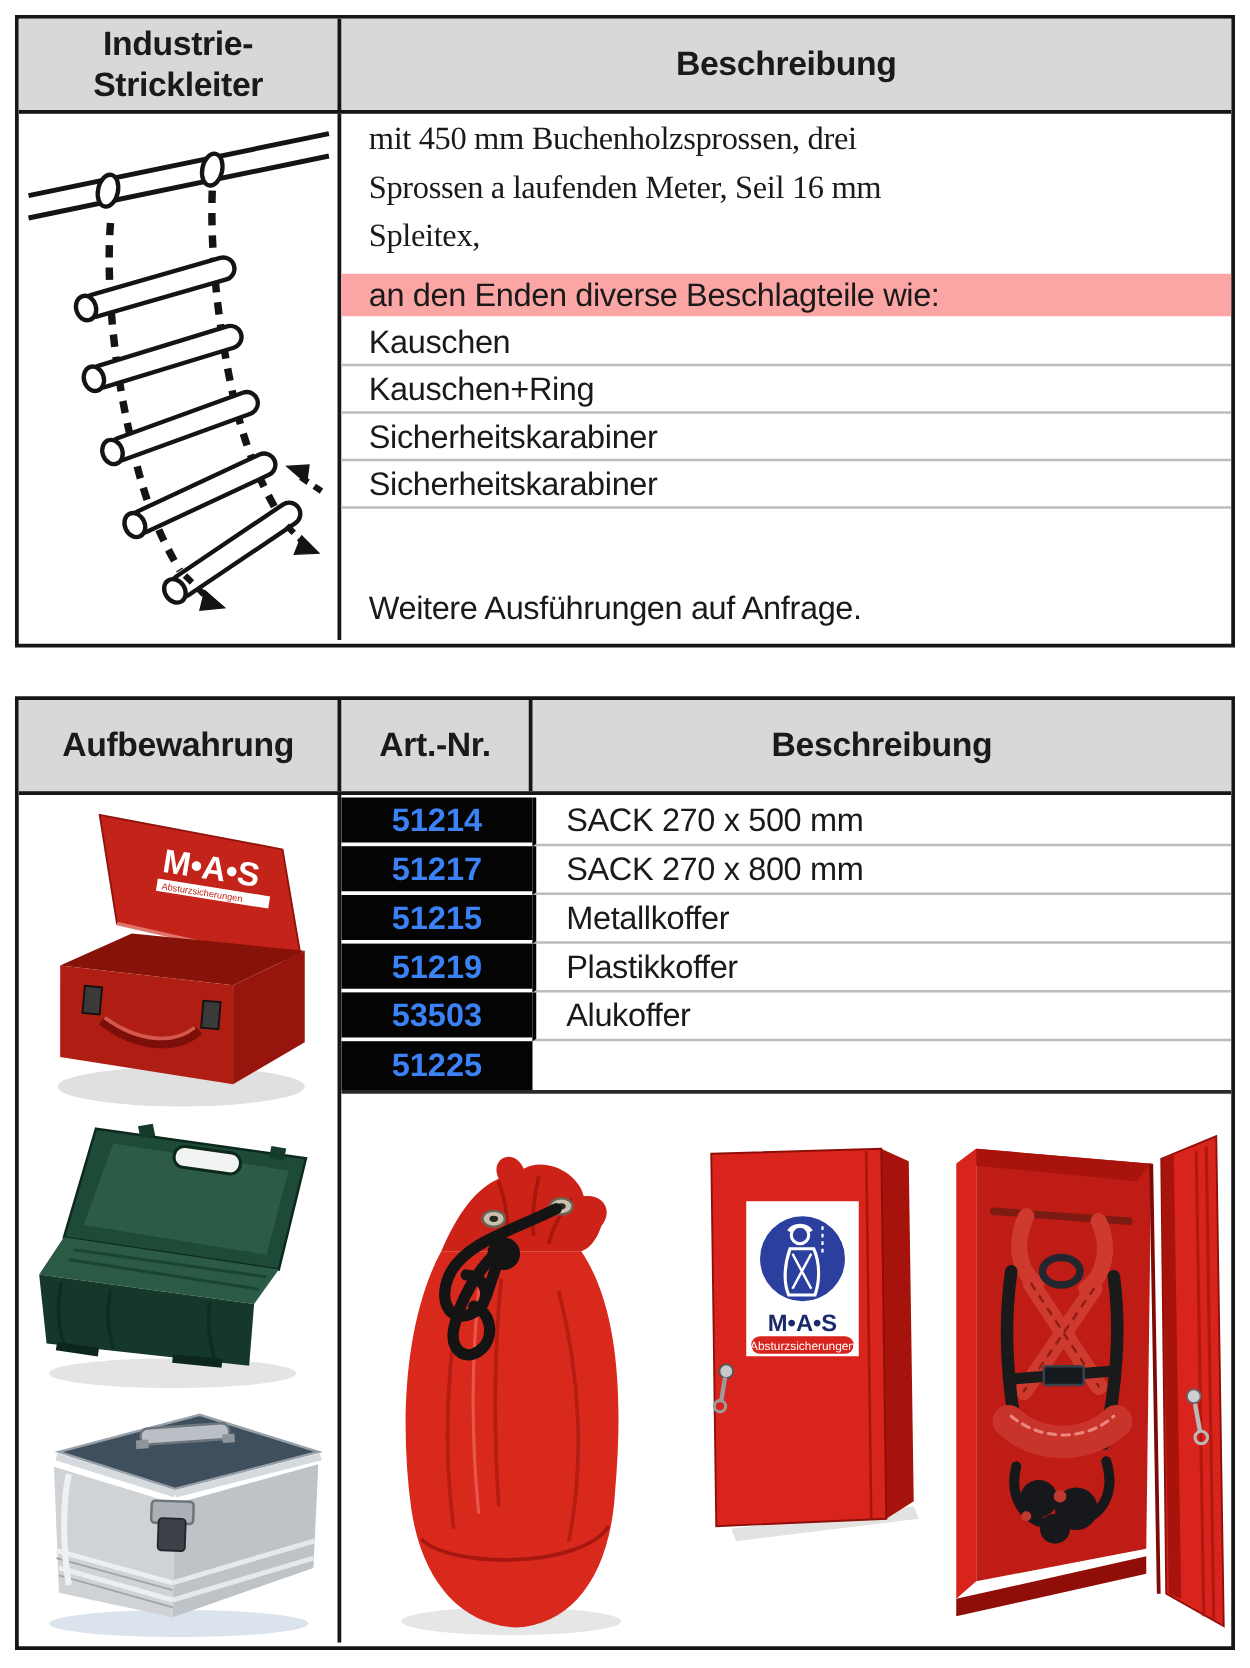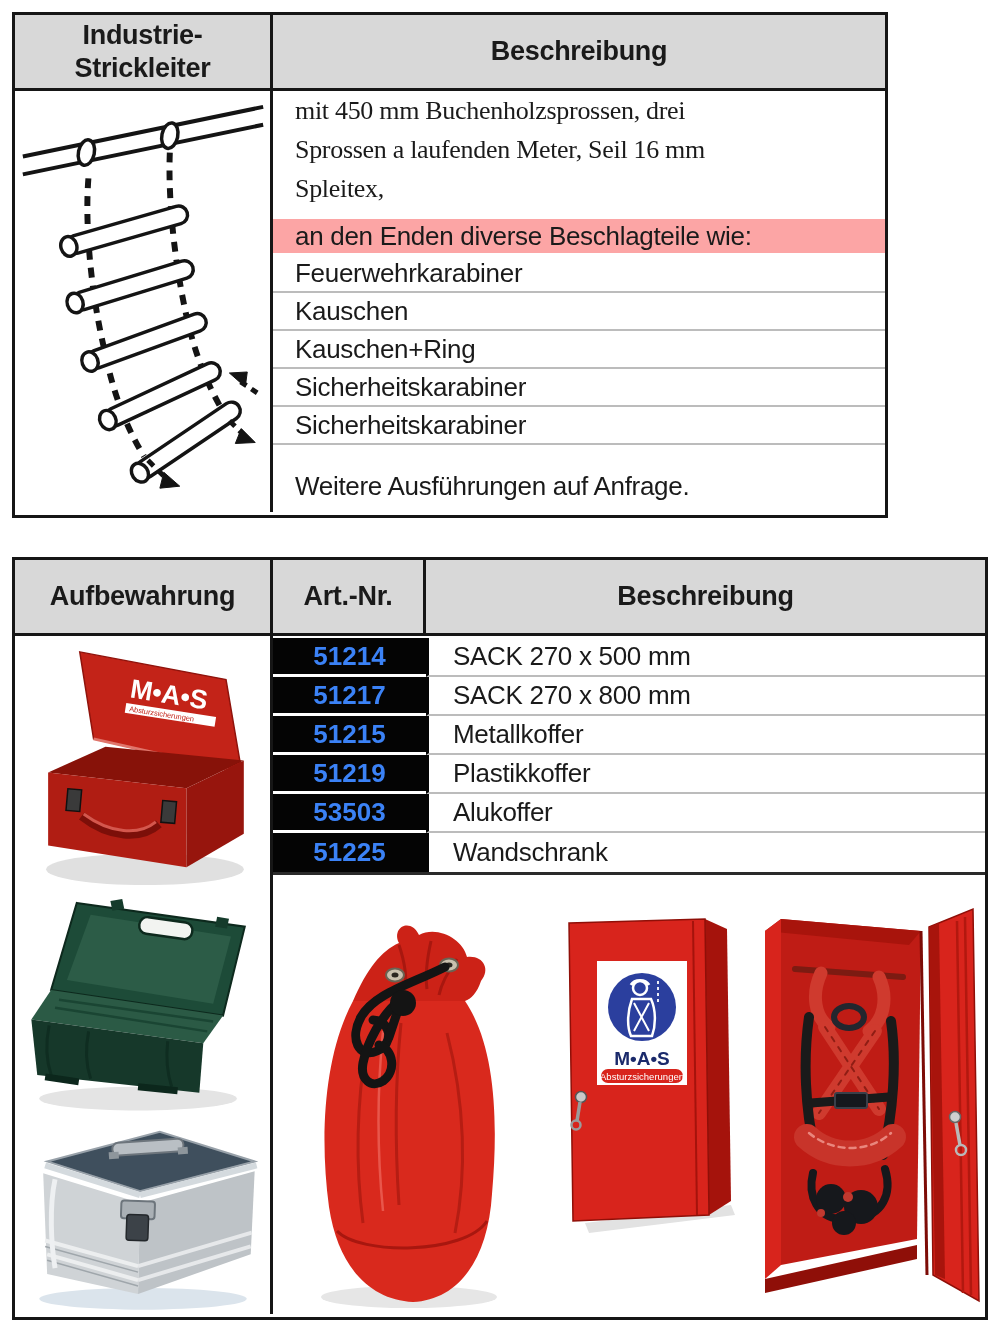--- a/index.html
+++ b/index.html
@@ -3,21 +3,21 @@
 <meta charset="utf-8">
 <style>
   * { margin:0; padding:0; box-sizing:border-box; }
   html,body { background:#fff; }
   #page {
     position:relative; width:1000px; height:1334px; margin:0 auto;
     background:#ffffff; font-family:"Liberation Sans", sans-serif;
     color:#1a1a1a; overflow:hidden; letter-spacing:-0.3px;
   }
   .catalog-table { position:absolute; border:3px solid #161616; background:#fff; }
-  #table1 { left:12px; top:12px; width:876px; height:506px; }
+  #table1 { left:12px; top:12px; width:976px; height:506px; }
   #table2 { left:12px; top:557px; width:976px; height:763px; }
 
   .thead { display:flex; background:#d8d8d8; border-bottom:3px solid #161616; }
   #table1 .thead { height:76px; }
   #table2 .thead { height:76px; }
   .th {
     display:flex; flex-direction:column; align-items:center; justify-content:center;
     font-weight:bold; font-size:27px; line-height:33px; text-align:center;
   }
   .th.div-r { border-right:3px solid #161616; }
@@ -125,21 +125,20 @@
           </g>
         </svg>
       </div>
       <div class="content-col">
         <div class="intro">
           <div>mit 450 mm Buchenholzsprossen, drei</div>
           <div>Sprossen a laufenden Meter, Seil 16 mm</div>
           <div>Spleitex,</div>
         </div>
         <div class="band">an den Enden diverse Beschlagteile wie:</div>
-        <div class="item">Feuerwehrkarabiner</div>
         <div class="item">Kauschen</div>
         <div class="item">Kauschen+Ring</div>
         <div class="item">Sicherheitskarabiner</div>
         <div class="item">Sicherheitskarabiner</div>
         <div class="footer-note">Weitere Ausführungen auf Anfrage.</div>
       </div>
     </div>
   </section>
 
   <section class="catalog-table" id="table2">
@@ -228,21 +227,20 @@
           <div class="row">
             <div class="art-cell">51219</div>
             <div class="desc-cell">Plastikkoffer</div>
           </div>
           <div class="row">
             <div class="art-cell">53503</div>
             <div class="desc-cell">Alukoffer</div>
           </div>
           <div class="row">
             <div class="art-cell">51225</div>
-            <div class="desc-cell">Wandschrank</div>
           </div>
         </div>
 
         <div class="gallery">
 
           <div class="g-abs" id="sack-wrap">
             <svg width="225" height="412" viewBox="0 0 225 412">
               <ellipse cx="112" cy="396" rx="88" ry="11" fill="#e6e6e6"></ellipse>
               <path d="M 56 100 C 28 152 22 232 32 306 C 41 366 73 399 116 401 C 161 399 191 359 195 293 C 202 213 197 143 168 100 Z" fill="#d9291d"></path>
               <path d="M 56 100 C 70 68 84 50 102 42 C 94 26 114 16 122 34 C 140 24 166 38 170 56 C 186 54 194 68 184 80 C 180 92 174 98 168 100 Z" fill="#cc2217"></path>

